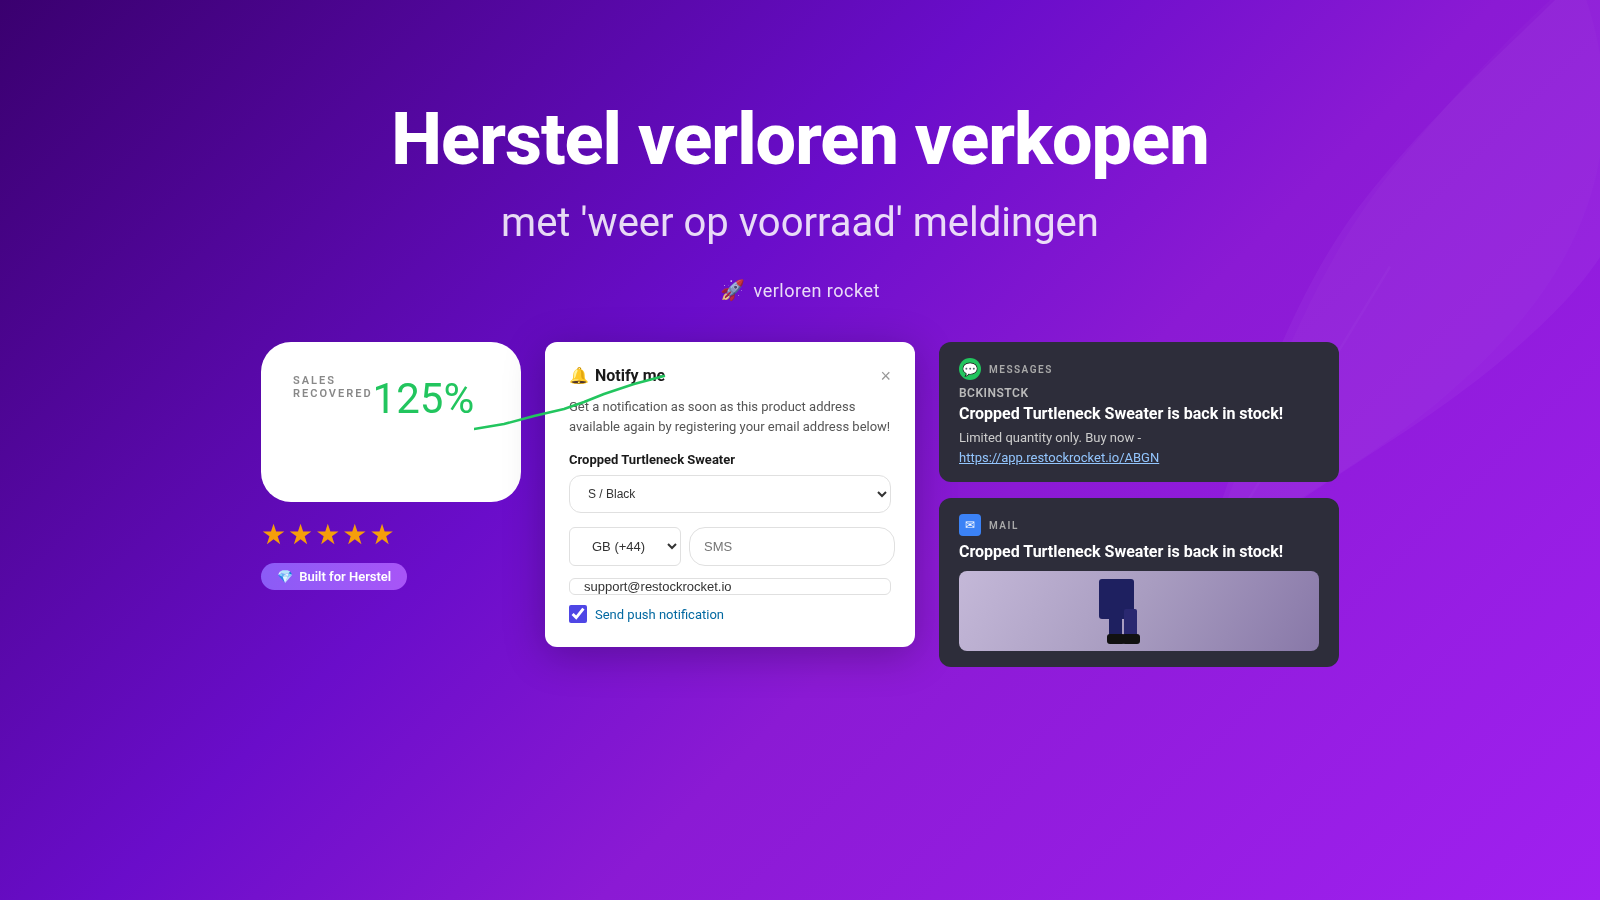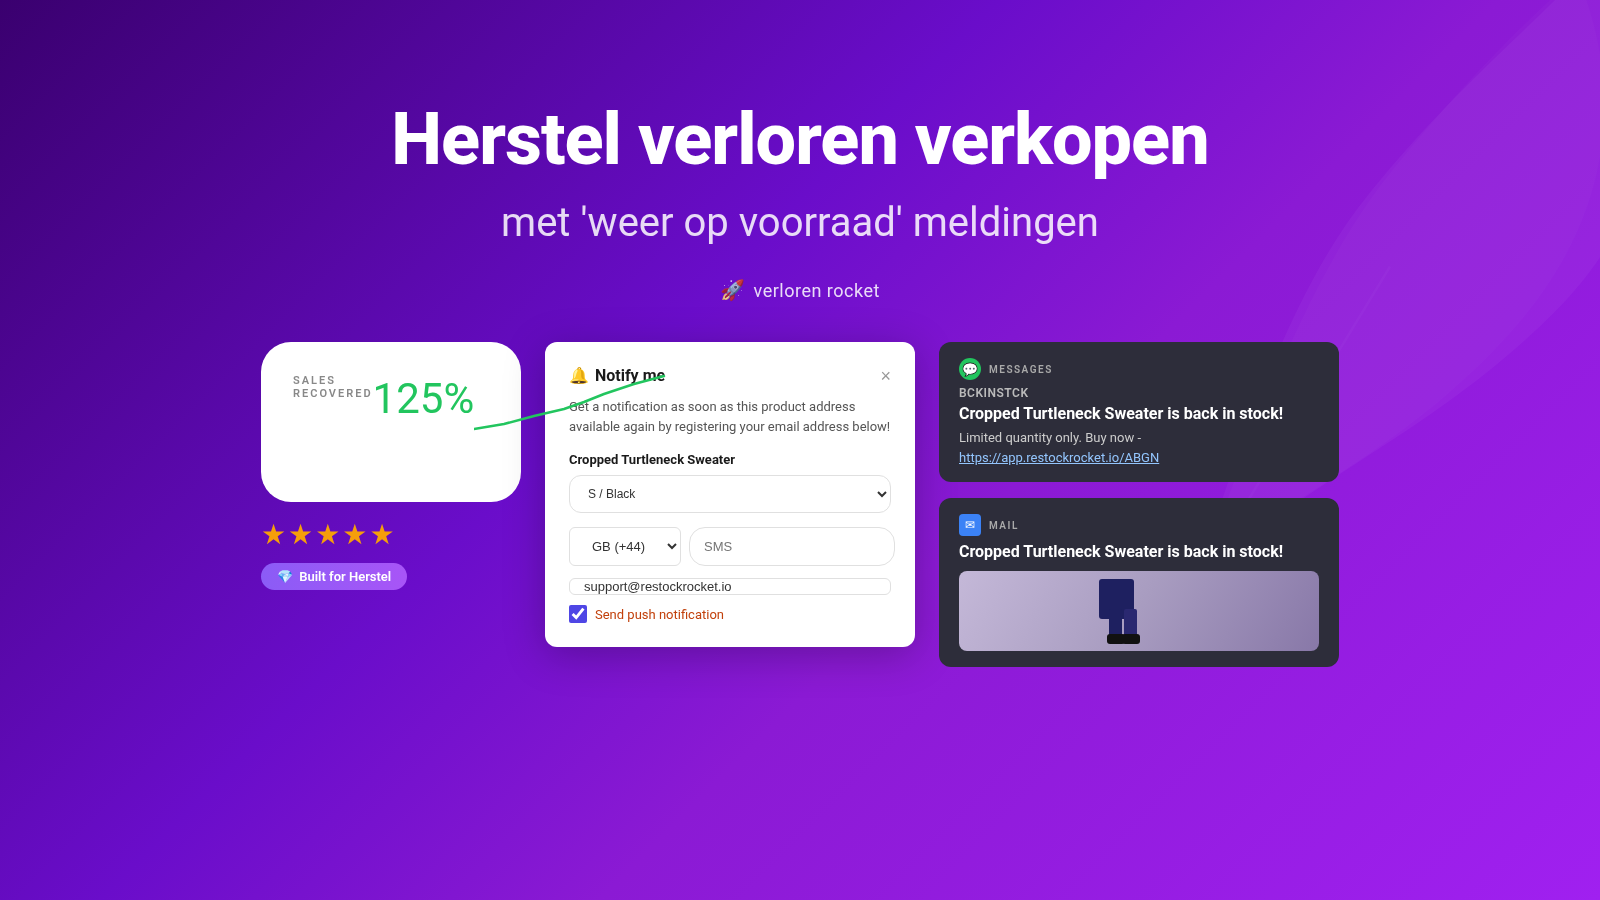--- a/index.html
+++ b/index.html
@@ -234,21 +234,21 @@
     }
 
     .notify-checkbox {
       width: 18px;
       height: 18px;
       accent-color: #4f46e5;
     }
 
     .notify-push-label {
       font-size: 13px;
-      color: #c2410c;
+      color: #0369a1;
     }
 
     
     .right-cards {
       display: flex;
       flex-direction: column;
       gap: 16px;
       width: 400px;
     }
 

